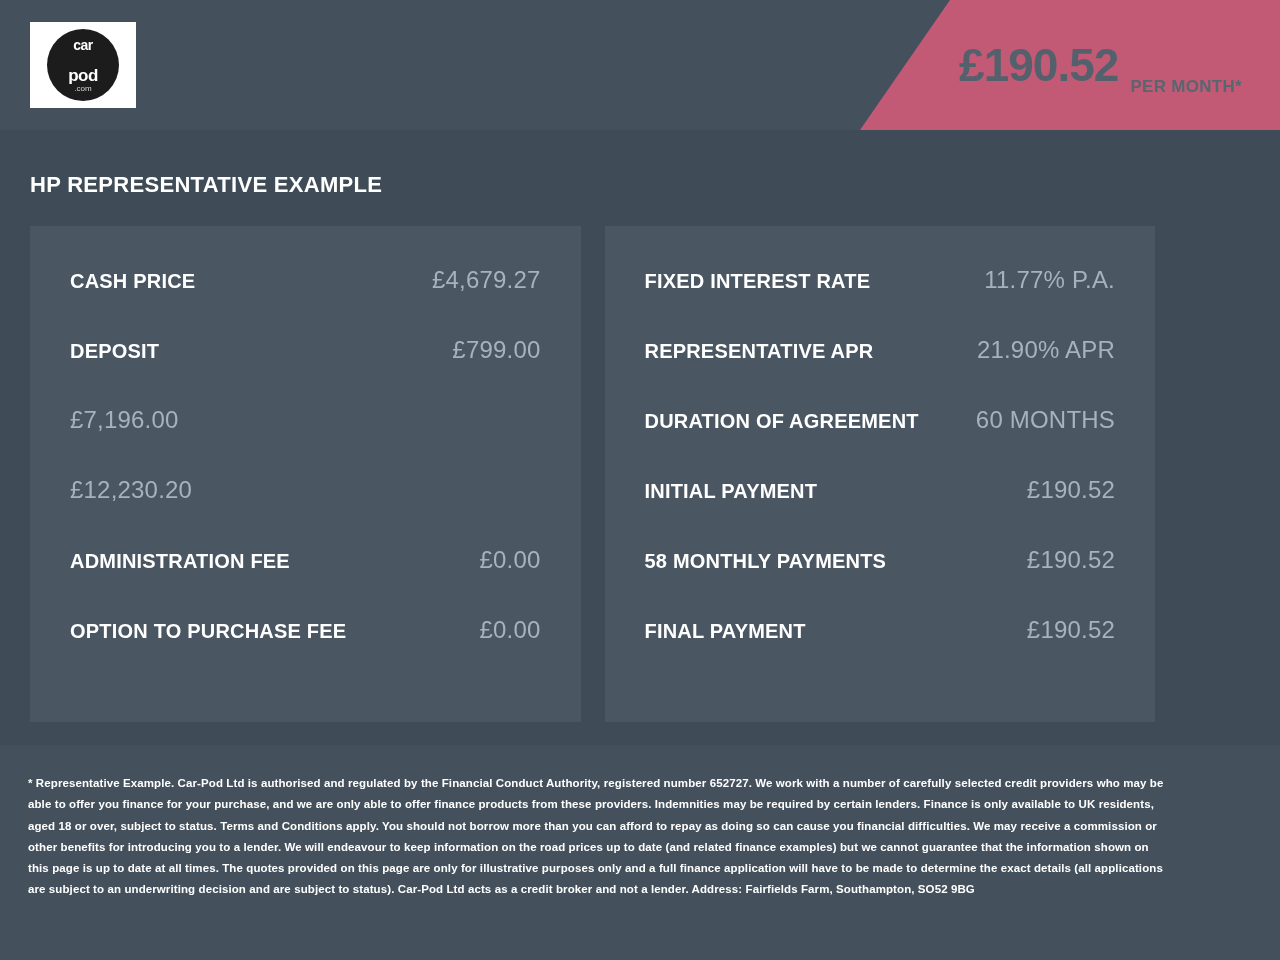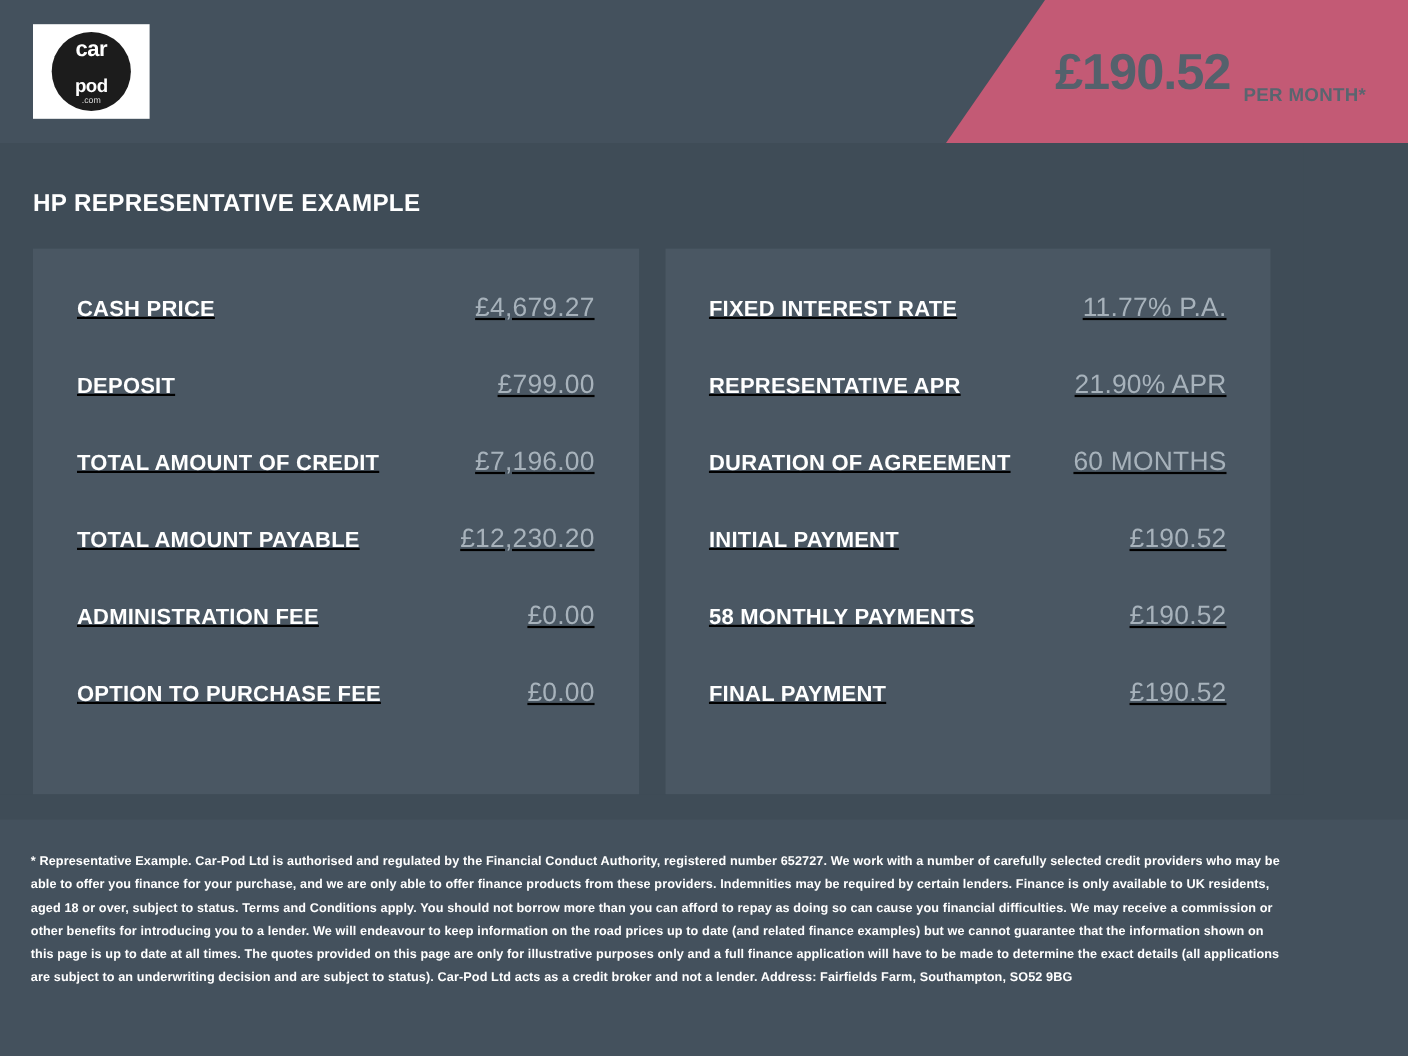--- a/index.html
+++ b/index.html
@@ -42,21 +42,21 @@
     border-radius: 50%;
     background: #1c1c1c;
     display: flex;
     flex-direction: column;
     align-items: center;
     justify-content: center;
     color: #ffffff;
     line-height: 1;
   }
   .logo-circle .l1 {
-    font-size: 20px;
+    font-size: 14px;
     font-weight: bold;
     letter-spacing: -0.5px;
   }
   .logo-circle .l2 {
     font-size: 17px;
     font-weight: bold;
     letter-spacing: -0.5px;
     margin-top: 15px;
   }
   .logo-circle .l3 {
@@ -121,21 +121,20 @@
   .panel {
     flex: 1;
     background: #4a5763;
     padding: 40px 40px 36px 40px;
   }
   .row {
     display: flex;
     align-items: baseline;
     justify-content: space-between;
     height: 70px;
-    text-decoration: underline;
   }
   .row .label {
     color: #ffffff;
     font-size: 20px;
     font-weight: bold;
     letter-spacing: 0.2px;
     white-space: nowrap;
   }
   .row .value {
     color: #a7b2bb;
@@ -194,25 +193,23 @@
       <div class="panel">
         <div class="row">
           <span class="label">CASH PRICE</span>
           <span class="value">£4,679.27</span>
         </div>
         <div class="row">
           <span class="label">DEPOSIT</span>
           <span class="value">£799.00</span>
         </div>
         <div class="row">
-          <span class="label">TOTAL AMOUNT OF CREDIT</span>
           <span class="value">£7,196.00</span>
         </div>
         <div class="row">
-          <span class="label">TOTAL AMOUNT PAYABLE</span>
           <span class="value">£12,230.20</span>
         </div>
         <div class="row">
           <span class="label">ADMINISTRATION FEE</span>
           <span class="value">£0.00</span>
         </div>
         <div class="row">
           <span class="label">OPTION TO PURCHASE FEE</span>
           <span class="value">£0.00</span>
         </div>

